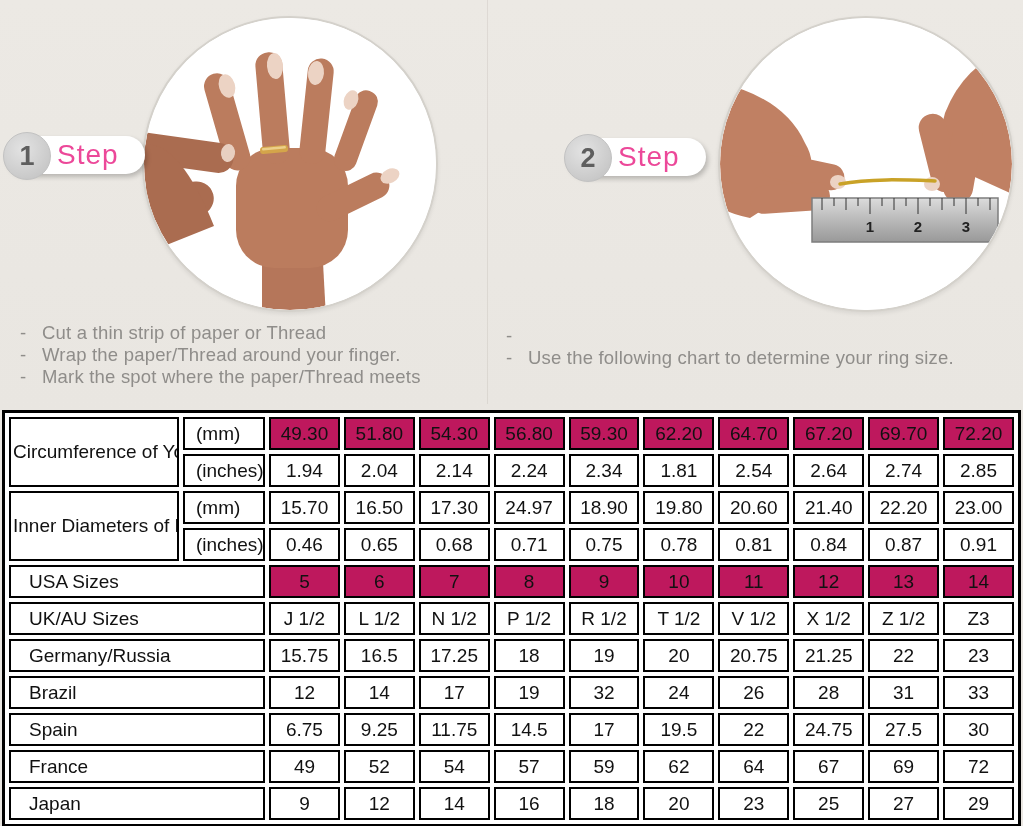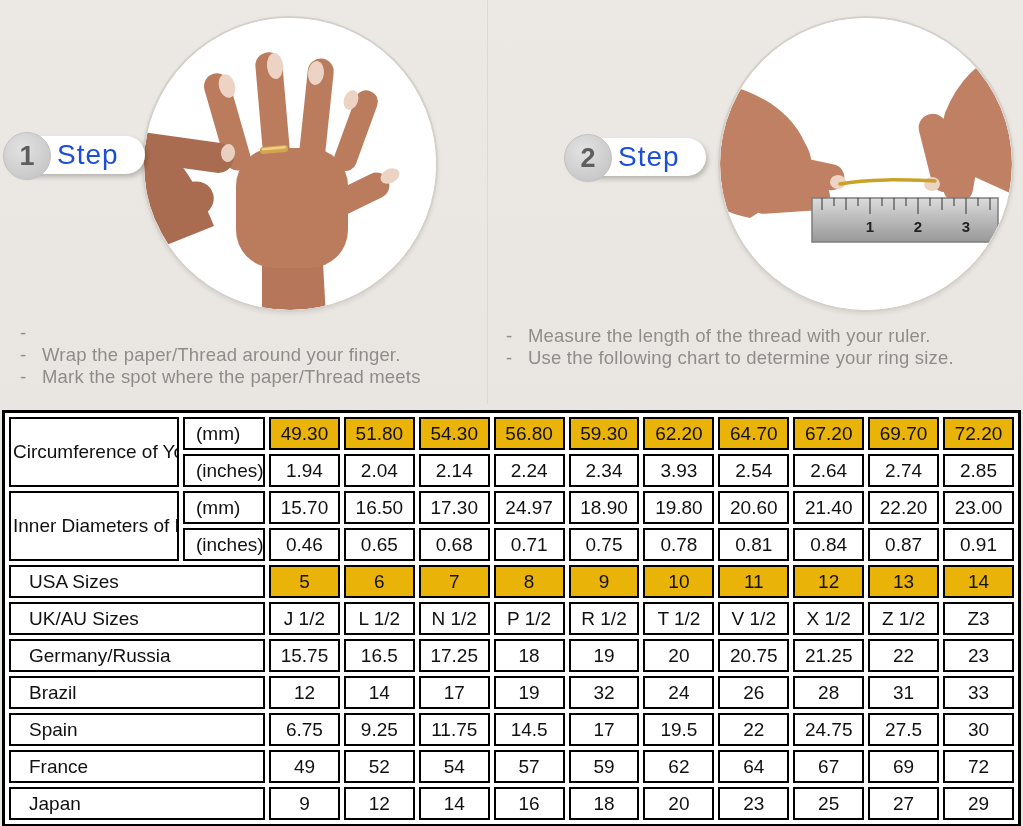--- a/index.html
+++ b/index.html
@@ -21,41 +21,41 @@
 
   .step-pill { position:absolute; height:38px; background:#ffffff; border-radius:19px;
          box-shadow:2px 3px 5px rgba(0,0,0,0.22); display:flex; align-items:center;
          padding:0 26px 0 52px; }
   #pill1 { left:5px;  top:136px; }
   #pill2 { left:566px; top:138px; }
   .step-num { position:absolute; left:-2px; top:-4px; width:46px; height:46px;
          border-radius:50%; background:radial-gradient(circle at 40% 35%, #e3e3e3, #c8c8c8 75%, #bdbdbd);
          border:1px solid #c2c2c2; color:#5e5e5e; font-size:27px; font-weight:bold;
          display:flex; align-items:center; justify-content:center; }
-  .step-label { color:#1d4ed8; font-size:28px; letter-spacing:1px; }
+  .step-label { color:#ec4899; font-size:28px; letter-spacing:1px; }
 
   .instructions { position:absolute; margin:0; padding:0; list-style:none;
          color:#8f8d8a; font-size:18.5px; line-height:22px; letter-spacing:0.2px; }
   #instr1 { left:20px;  top:322px; }
   #instr2 { left:506px; top:325px; }
   .instructions li { display:flex; }
   .instructions .dash { width:22px; flex:0 0 22px; text-align:left; }
 
   
   .size-table { position:absolute; left:2px; top:410px; width:1019px;
          border-collapse:separate; border-spacing:4px; background:#ffffff;
          border:3px solid #000; table-layout:fixed;
          font-family:"Liberation Sans", sans-serif; }
   .size-table td { border:2px solid #000; height:29px; padding:0 2px;
          font-size:19px; color:#111; background:#ffffff; overflow:hidden; white-space:nowrap; }
   .size-table td.group-label { text-align:center; font-size:19px; line-height:24px; }
   .size-table td.unit { text-align:left; padding-left:11px; }
   .size-table td.country { text-align:left; padding-left:18px; }
   .size-table td.val { text-align:center; }
-  .size-table td.shaded { background:#eab308; }
+  .size-table td.shaded { background:#be185d; }
 </style>
 </head>
 <body>
 
 <div class="page">
 
   <div class="top">
     <div class="panel-divider"></div>
 
     <div class="photo-circle" id="circle1">
@@ -103,20 +103,21 @@
     </div>
 
     <div class="step-pill" id="pill1">
       <span class="step-num">1</span>
       <span class="step-label">Step</span>
     </div>
 
     <ul class="instructions" id="instr1">
       <li>
         <span class="dash">-</span>
+        <span>Cut a thin strip of paper or Thread</span>
         </li>
       <li>
         <span class="dash">-</span>
         <span>Wrap the paper/Thread around your finger.</span>
         </li>
       <li>
         <span class="dash">-</span>
         <span>Mark the spot where the paper/Thread meets</span>
         </li>
     </ul>
@@ -182,21 +183,20 @@
     </div>
 
     <div class="step-pill" id="pill2">
       <span class="step-num">2</span>
       <span class="step-label">Step</span>
     </div>
 
     <ul class="instructions" id="instr2">
       <li>
         <span class="dash">-</span>
-        <span>Measure the length of the thread with your ruler.</span>
         </li>
       <li>
         <span class="dash">-</span>
         <span>Use the following chart to determine your ring size.</span>
         </li>
     </ul>
   </div>
 
   <table class="size-table">
     <colgroup>
@@ -219,21 +219,21 @@
           <td class="val shaded">69.70</td>
           <td class="val shaded">72.20</td>
         </tr>
         <tr>
           <td class="unit">(inches)</td>
           <td class="val">1.94</td>
           <td class="val">2.04</td>
           <td class="val">2.14</td>
           <td class="val">2.24</td>
           <td class="val">2.34</td>
-          <td class="val">3.93</td>
+          <td class="val">1.81</td>
           <td class="val">2.54</td>
           <td class="val">2.64</td>
           <td class="val">2.74</td>
           <td class="val">2.85</td>
         </tr>
         <tr>
           <td class="group-label" rowspan="2">Inner Diameters of Rings</td>
           <td class="unit">(mm)</td>
           <td class="val">15.70</td>
           <td class="val">16.50</td>

